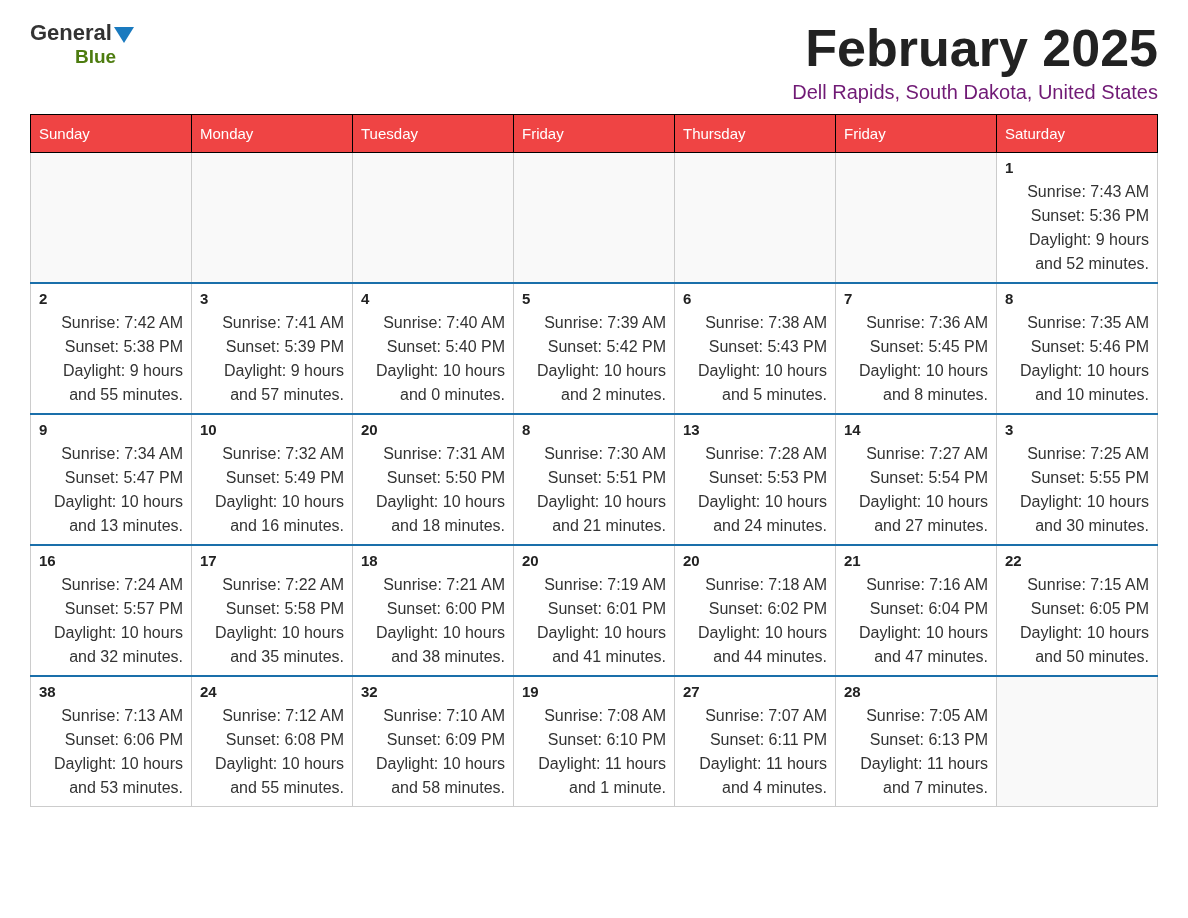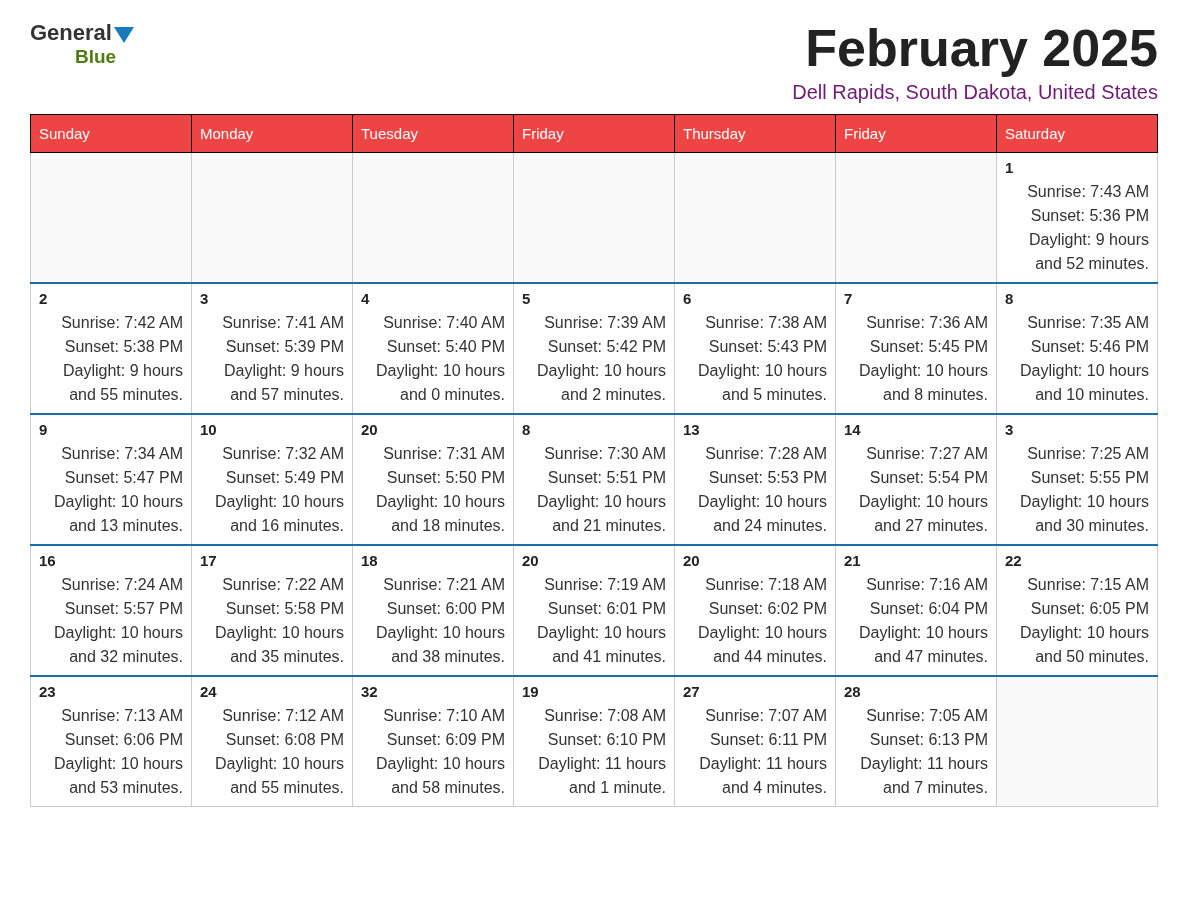--- a/index.html
+++ b/index.html
@@ -227,21 +227,21 @@
           <div class="day-num">21</div>
           <div class="day-info">Sunrise: 7:16 AM<br>Sunset: 6:04 PM<br>Daylight: 10 hours<br>and 47 minutes.</div>
         </td>
         <td>
           <div class="day-num">22</div>
           <div class="day-info">Sunrise: 7:15 AM<br>Sunset: 6:05 PM<br>Daylight: 10 hours<br>and 50 minutes.</div>
         </td>
       </tr>
       <tr class="row-divider">
         <td>
-          <div class="day-num">23</div>
+          <div class="day-num">38</div>
           <div class="day-info">Sunrise: 7:13 AM<br>Sunset: 6:06 PM<br>Daylight: 10 hours<br>and 53 minutes.</div>
         </td>
         <td>
           <div class="day-num">24</div>
           <div class="day-info">Sunrise: 7:12 AM<br>Sunset: 6:08 PM<br>Daylight: 10 hours<br>and 55 minutes.</div>
         </td>
         <td>
           <div class="day-num">32</div>
           <div class="day-info">Sunrise: 7:10 AM<br>Sunset: 6:09 PM<br>Daylight: 10 hours<br>and 58 minutes.</div>
         </td>

